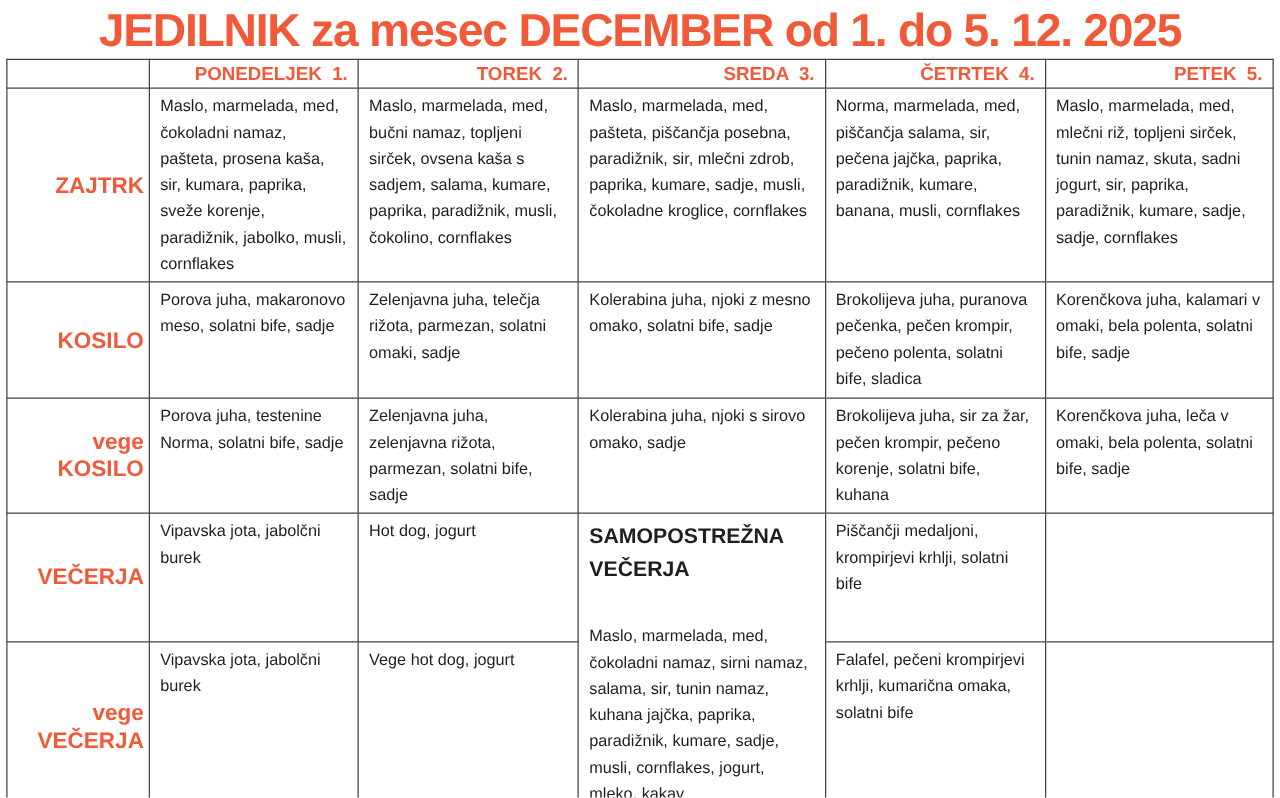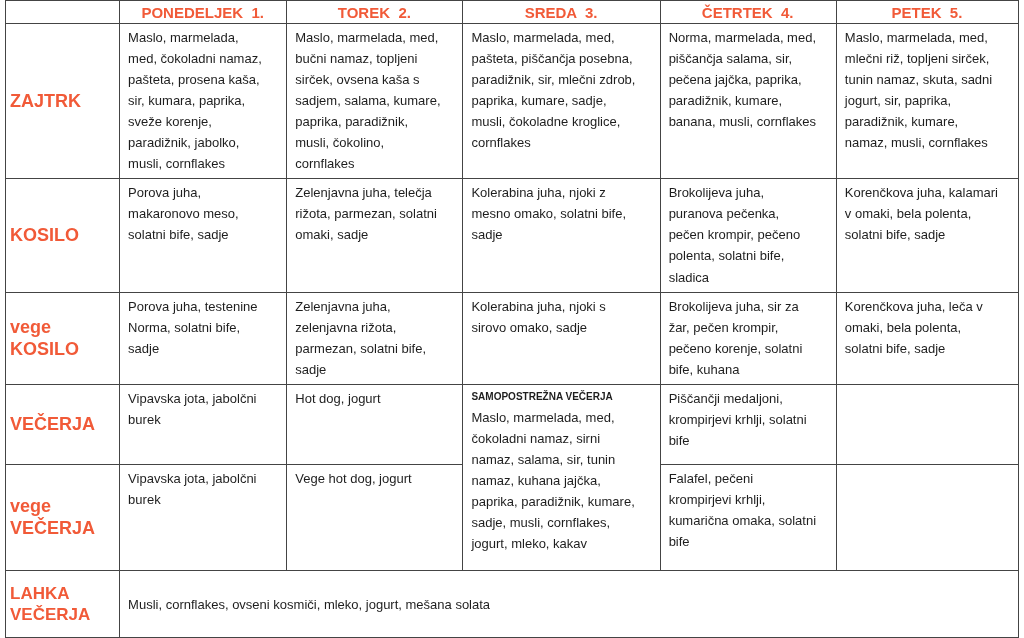--- a/index.html
+++ b/index.html
@@ -29,58 +29,59 @@
     width: 1014px;
     margin: 0 auto;
   }
   .menu-table th, .menu-table td {
     border: 1px solid var(--border);
   }
   th.day {
     color: var(--accent);
     font-size: 15px;
     font-weight: bold;
-    text-align: center;
+    text-align: right;
     padding: 2px 8px 2px 7px;
     white-space: pre-wrap;
     height: 23px;
   }
   td.rowlabel {
     color: var(--accent);
     font-weight: bold;
     font-size: 18px;
-    text-align: left;
+    text-align: right;
     vertical-align: middle;
     white-space: pre-line;
     line-height: 1.25;
-    padding: 12px 4px;
+    padding: 0 4px;
   }
   td.cell {
     font-size: 13px;
     line-height: 1.62;
-    padding: 3px 19px 4px 8px;
+    padding: 3px 8px 4px 8px;
     vertical-align: top;
     word-wrap: break-word;
   }
   .wed-heading {
     font-weight: bold;
-    font-size: 10px;
-    margin: 1px 0 2px 0;
+    font-size: 17px;
+    margin: 1px 0 28px 0;
   }
   td.lahka-cell {
     vertical-align: middle;
     font-size: 13px;
     padding: 2px 8px;
   }
 </style>
 </head>
 <body>
 
 <div class="page">
 
+  <h1 class="title">JEDILNIK za mesec DECEMBER od 1. do 5. 12. 2025</h1>
 
   <table class="menu-table">
     <colgroup>
       <col style="width:114px">
       <col style="width:167px">
       <col style="width:176px">
       <col style="width:197px">
       <col style="width:176px">
       <col style="width:182px">
     </colgroup>
@@ -94,21 +95,21 @@
       <th class="day">ČETRTEK  4.</th>
       <th class="day">PETEK  5.</th>
     </tr>
 
     <tr style="height:130px">
       <td class="rowlabel">ZAJTRK</td>
       <td class="cell">Maslo, marmelada, med, čokoladni namaz, pašteta, prosena kaša, sir, kumara, paprika, sveže korenje, paradižnik, jabolko, musli, cornflakes</td>
       <td class="cell">Maslo, marmelada, med, bučni namaz, topljeni sirček, ovsena kaša s sadjem, salama, kumare, paprika, paradižnik, musli, čokolino, cornflakes</td>
       <td class="cell">Maslo, marmelada, med, pašteta, piščančja posebna, paradižnik, sir, mlečni zdrob, paprika, kumare, sadje, musli, čokoladne kroglice, cornflakes</td>
       <td class="cell">Norma, marmelada, med, piščančja salama, sir, pečena jajčka, paprika, paradižnik, kumare, banana, musli, cornflakes</td>
-      <td class="cell">Maslo, marmelada, med, mlečni riž, topljeni sirček, tunin namaz, skuta, sadni jogurt, sir, paprika, paradižnik, kumare, namaz, musli, cornflakes</td>
+      <td class="cell">Maslo, marmelada, med, mlečni riž, topljeni sirček, tunin namaz, skuta, sadni jogurt, sir, paprika, paradižnik, kumare, sadje, sadje, cornflakes</td>
     </tr>
 
     <tr style="height:91px">
       <td class="rowlabel">KOSILO</td>
       <td class="cell">Porova juha, makaronovo meso, solatni bife, sadje</td>
       <td class="cell">Zelenjavna juha, telečja rižota, parmezan, solatni omaki, sadje</td>
       <td class="cell">Kolerabina juha, njoki z mesno omako, solatni bife, sadje</td>
       <td class="cell">Brokolijeva juha, puranova pečenka, pečen krompir, pečeno polenta, solatni bife, sladica</td>
       <td class="cell">Korenčkova juha, kalamari v omaki, bela polenta, solatni bife, sadje</td>
     </tr>

